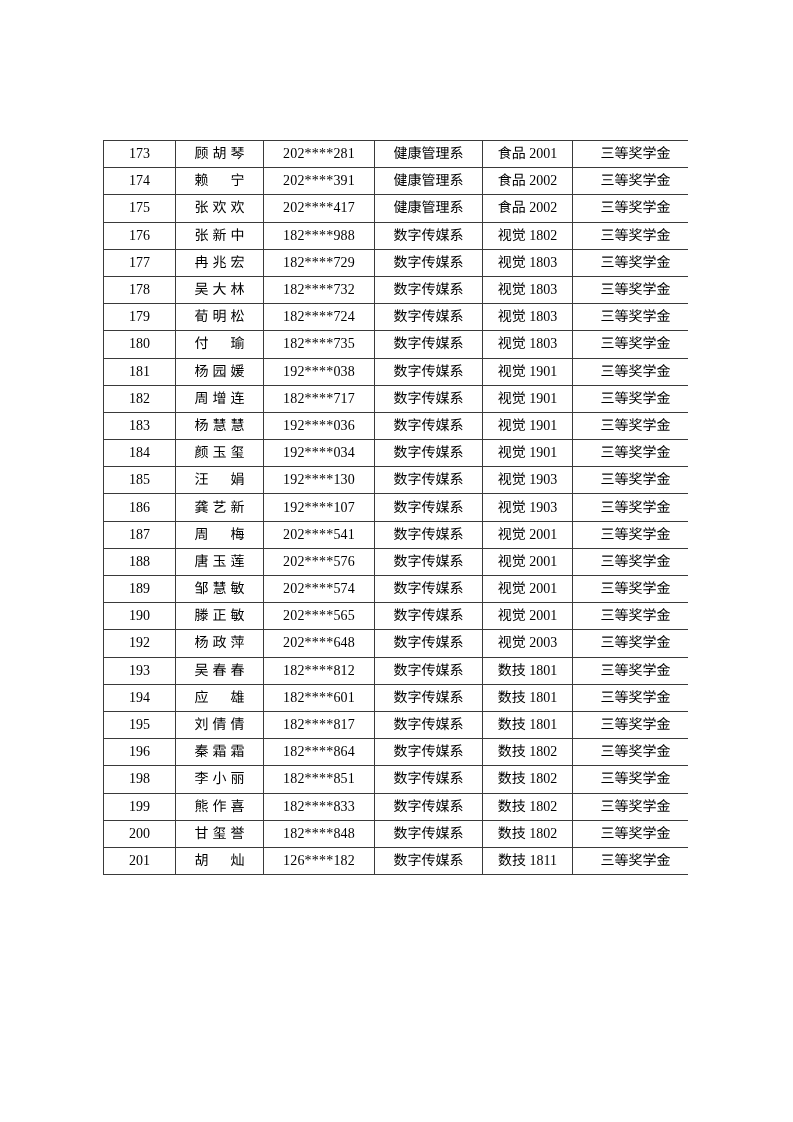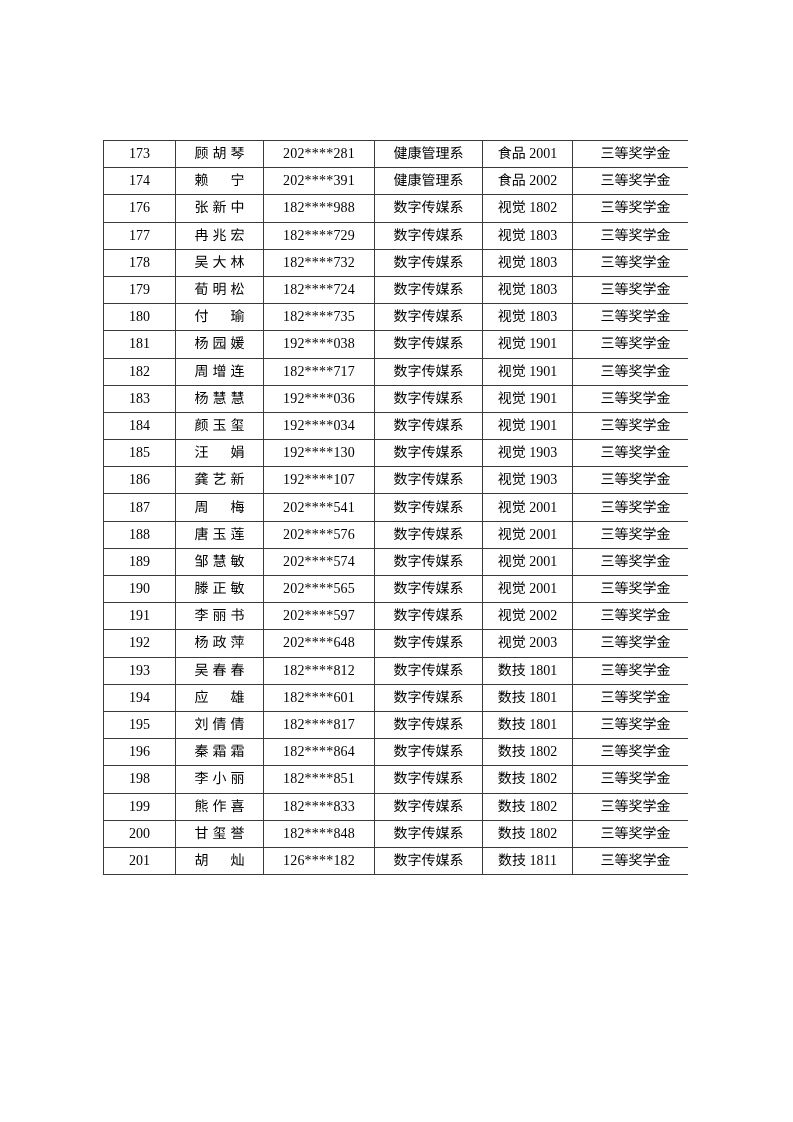--- a/index.html
+++ b/index.html
@@ -75,20 +75,28 @@
   </tr>
         <tr>
     <td class="c-index"><span>174</span></td>
     <td class="c-name"><span class="dist">赖宁</span></td>
     <td class="c-id"><span>202****391</span></td>
     <td class="c-dept"><span>健康管理系</span></td>
     <td class="c-class"><span>食品 2002</span></td>
     <td class="c-award"><span>三等奖学金</span></td>
   </tr>
         <tr>
+    <td class="c-index"><span>175</span></td>
+    <td class="c-name"><span class="dist">张欢欢</span></td>
+    <td class="c-id"><span>202****417</span></td>
+    <td class="c-dept"><span>健康管理系</span></td>
+    <td class="c-class"><span>食品 2002</span></td>
+    <td class="c-award"><span>三等奖学金</span></td>
+  </tr>
+        <tr>
     <td class="c-index"><span>176</span></td>
     <td class="c-name"><span class="dist">张新中</span></td>
     <td class="c-id"><span>182****988</span></td>
     <td class="c-dept"><span>数字传媒系</span></td>
     <td class="c-class"><span>视觉 1802</span></td>
     <td class="c-award"><span>三等奖学金</span></td>
   </tr>
         <tr>
     <td class="c-index"><span>177</span></td>
     <td class="c-name"><span class="dist">冉兆宏</span></td>
@@ -195,28 +203,20 @@
   </tr>
         <tr>
     <td class="c-index"><span>190</span></td>
     <td class="c-name"><span class="dist">滕正敏</span></td>
     <td class="c-id"><span>202****565</span></td>
     <td class="c-dept"><span>数字传媒系</span></td>
     <td class="c-class"><span>视觉 2001</span></td>
     <td class="c-award"><span>三等奖学金</span></td>
   </tr>
         <tr>
-    <td class="c-index"><span>191</span></td>
-    <td class="c-name"><span class="dist">李丽书</span></td>
-    <td class="c-id"><span>202****597</span></td>
-    <td class="c-dept"><span>数字传媒系</span></td>
-    <td class="c-class"><span>视觉 2002</span></td>
-    <td class="c-award"><span>三等奖学金</span></td>
-  </tr>
-        <tr>
     <td class="c-index"><span>192</span></td>
     <td class="c-name"><span class="dist">杨政萍</span></td>
     <td class="c-id"><span>202****648</span></td>
     <td class="c-dept"><span>数字传媒系</span></td>
     <td class="c-class"><span>视觉 2003</span></td>
     <td class="c-award"><span>三等奖学金</span></td>
   </tr>
         <tr>
     <td class="c-index"><span>193</span></td>
     <td class="c-name"><span class="dist">吴春春</span></td>

